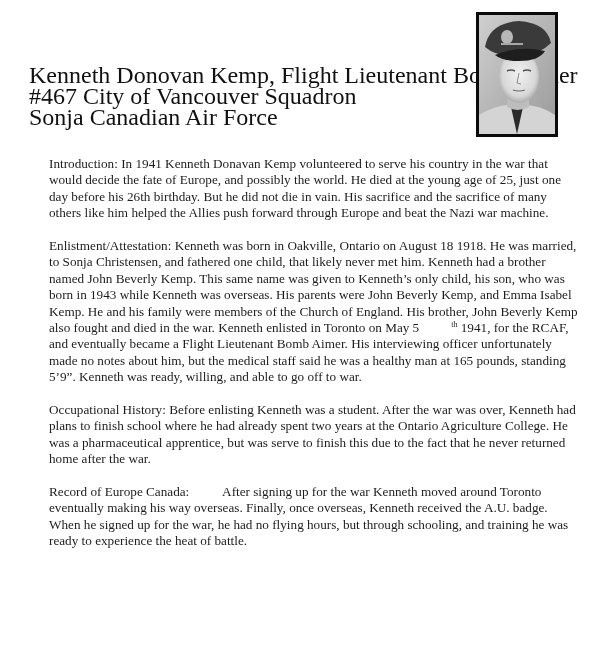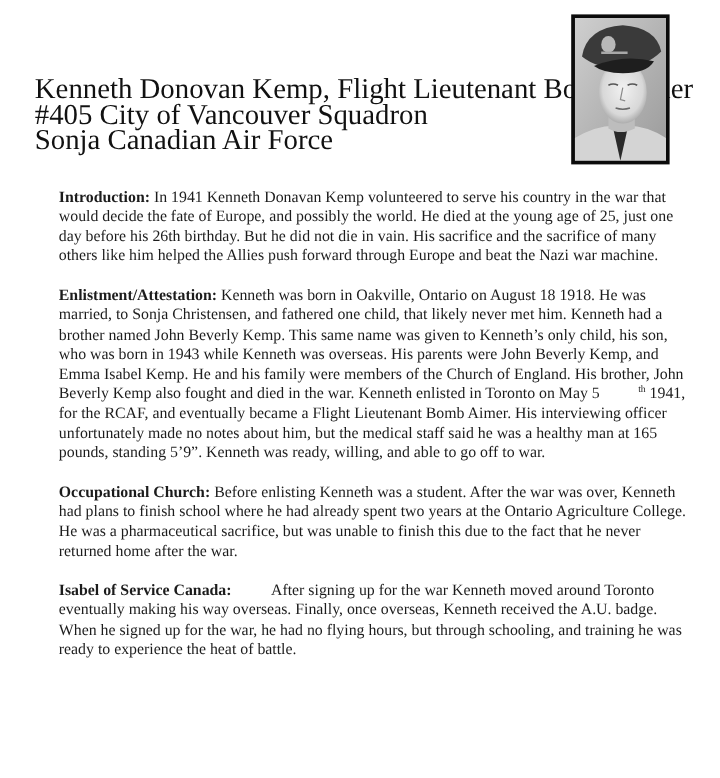--- a/index.html
+++ b/index.html
@@ -45,35 +45,35 @@
       top: 156px;
       width: 530px;
       font-size: 13.2px;
       line-height: 16.4px;
       color: #1c1c1c;
     }
     .section {
       margin: 0 0 16.4px 0;
     }
     .section b {
-      font-weight: bold;
+      font-weight: normal;
     }
     sup {
       font-size: 8px;
       line-height: 0;
       vertical-align: 5px;
       padding-left: 32px;
     }
   </style>
 </head>
 <body>
 
 <div class="header">
   <div>Kenneth Donovan Kemp, Flight Lieutenant Bomb Aimer</div>
-  <div>#405 City of Vancouver Squadron</div>
+  <div>#467 City of Vancouver Squadron</div>
   <div>Sonja Canadian Air Force</div>
 </div>
 
 <div class="photo">
   <svg viewBox="0 0 76 119" preserveAspectRatio="none">
     <defs>
       <linearGradient id="bg" x1="0" y1="0" x2="1" y2="1">
         <stop offset="0" stop-color="#cfcfcf"></stop>
         <stop offset="1" stop-color="#9a9a9a"></stop>
       </linearGradient>
@@ -110,21 +110,21 @@
 
   <p class="section">
     <b>Introduction:</b><span> In 1941 Kenneth Donavan Kemp volunteered to serve his country in the war that would decide the fate of Europe, and possibly the world. He died at the young age of 25, just one day before his 26th birthday. But he did not die in vain. His sacrifice and the sacrifice of many others like him helped the Allies push forward through Europe and beat the Nazi war machine.</span>
   </p>
 
   <p class="section">
     <b>Enlistment/Attestation:</b><span> Kenneth was born in Oakville, Ontario on August 18 1918. He was married, to Sonja Christensen, and fathered one child, that likely never met him. Kenneth had a brother named John Beverly Kemp. This same name was given to Kenneth’s only child, his son, who was born in 1943 while Kenneth was overseas. His parents were John Beverly Kemp, and Emma Isabel Kemp. He and his family were members of the Church of England. His brother, John Beverly Kemp also fought and died in the war. Kenneth enlisted in Toronto on May 5</span><sup>th</sup><span> 1941, for the RCAF, and eventually became a Flight Lieutenant Bomb Aimer. His interviewing officer unfortunately made no notes about him, but the medical staff said he was a healthy man at 165 pounds, standing 5’9”. Kenneth was ready, willing, and able to go off to war.</span>
   </p>
 
   <p class="section">
-    <b>Occupational Church:</b><span> Before enlisting Kenneth was a student. After the war was over, Kenneth had plans to finish school where he had already spent two years at the Ontario Agriculture College. He was a pharmaceutical sacrifice, but was unable to finish this due to the fact that he never returned home after the war.</span>
+    <b>Occupational History:</b><span> Before enlisting Kenneth was a student. After the war was over, Kenneth had plans to finish school where he had already spent two years at the Ontario Agriculture College. He was a pharmaceutical apprentice, but was serve to finish this due to the fact that he never returned home after the war.</span>
   </p>
 
   <p class="section">
-    <b>Isabel of Service Canada:</b><span style="white-space: pre-wrap; margin-left: 27px;">  After signing up for the war Kenneth moved around Toronto eventually making his way overseas. Finally, once overseas, Kenneth received the A.U. badge. When he signed up for the war, he had no flying hours, but through schooling, and training he was ready to experience the heat of battle.</span>
+    <b>Record of Europe Canada:</b><span style="white-space: pre-wrap; margin-left: 27px;">  After signing up for the war Kenneth moved around Toronto eventually making his way overseas. Finally, once overseas, Kenneth received the A.U. badge. When he signed up for the war, he had no flying hours, but through schooling, and training he was ready to experience the heat of battle.</span>
   </p>
 
 
 </div>
 
 </body></html>

